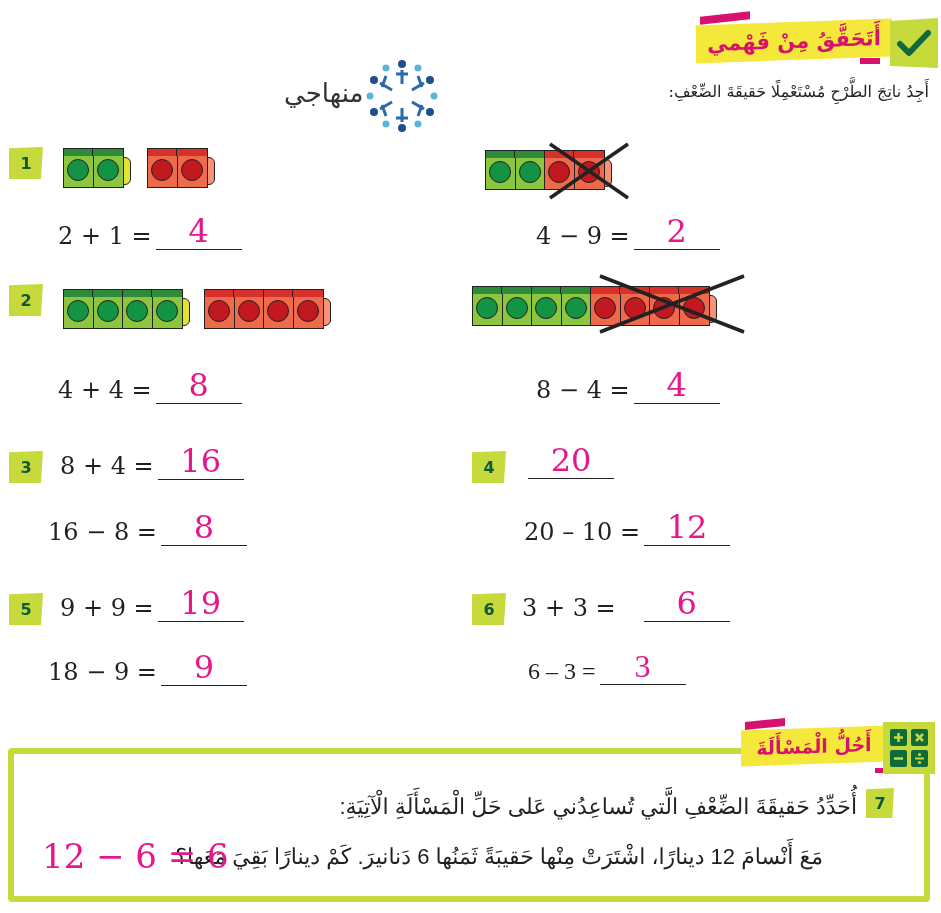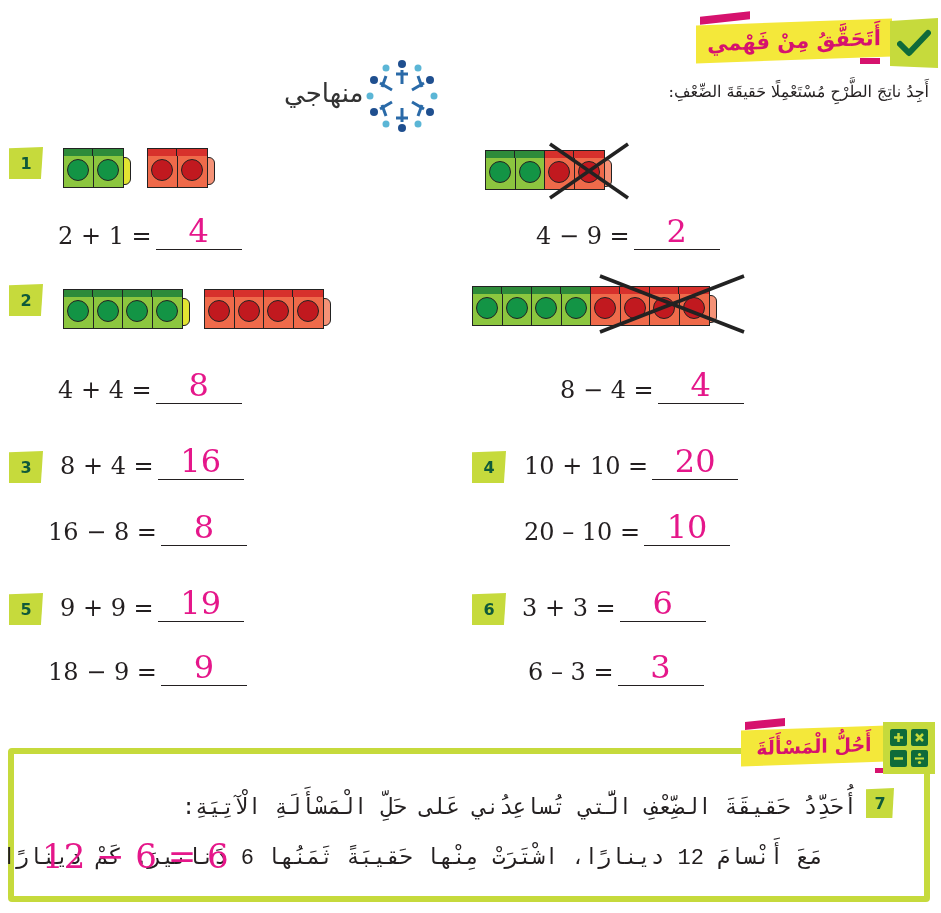--- a/index.html
+++ b/index.html
@@ -44,21 +44,21 @@
   .cube.g { background:#8cc63f; } .cube.g .top { background:#2e8b3a; } .cube.g .dot { background:#139445; }
   .cube.r { background:#ef6a4a; } .cube.r .top { background:#d7312c; } .cube.r .dot { background:#c1191f; }
   .cube-end { width:9px; height:28px; border:1.5px solid #222; border-radius:0 6px 6px 0;
               box-sizing:border-box; margin-top:2px; }
   .cube-end.g { background:#e3e432; } .cube-end.r { background:#f59277; }
   .cross { position:absolute; }
 
   .problem-box { position:absolute; left:8px; top:748px; width:922px; height:154px;
                  border:6px solid #c6da3c; box-sizing:border-box; border-radius:4px; }
   .q-text { position:absolute; direction:rtl; font-size:22px; white-space:nowrap;
-            font-family:Liberation Mono, monospace; color:#231f20; }
+            font-family:Liberation Sans, sans-serif; color:#231f20; }
   .magenta-ans { position:absolute; color:#e5178a; font-size:34px; white-space:nowrap;
                  font-family:"DejaVu Serif", serif; direction:ltr;margin-left:14px; }
 </style>
 </head>
 <body>
 
 <div class="banner" style="left:690px; top:8px; width:251px; height:56px;">
   <div class="abs" style="left:10px; top:6px; width:50px; height:8px; background:#d6126e; transform:skewY(-6deg);"></div>
   <div class="abs" style="left:170px; top:50px; width:20px; height:6px; background:#d6126e;"></div>
   <div class="yellow" style="left:6px; top:14px; width:196px; height:38px;">
@@ -241,21 +241,21 @@
   <div class="cube r">
       <div class="top"></div>
       <div class="dot"></div>
     </div>
   <div class="cube-end r"></div>
 </div>
 <svg class="cross" style="left:596px; top:272px;" width="152" height="64">
   <line x1="4" y1="60" x2="148" y2="4" stroke="#222" stroke-width="3.5"></line>
   <line x1="4" y1="4" x2="148" y2="60" stroke="#222" stroke-width="3.5"></line>
 </svg>
-<div class="eq" style="left:560px; top:376px;justify-content:space-between;">
+<div class="eq" style="left:536px; top:376px;justify-content:space-between;">
   <span>8 − 4 =</span>
   <span class="blank">
       <span class="ans">4</span>
     </span>
 </div>
 
 <div class="num-badge" style="left:9px; top:451px;">3</div>
 <div class="eq" style="left:60px; top:452px;">
   <span>8 + 4 =</span>
   <span class="blank">
@@ -264,54 +264,53 @@
 </div>
 <div class="eq" style="left:48px; top:518px;">
   <span>16 − 8 =</span>
   <span class="blank">
       <span class="ans">8</span>
     </span>
 </div>
 
 <div class="num-badge" style="left:472px; top:451px;">4</div>
 <div class="eq" style="left:524px; top:452px;">
-  <span>10 + 10 =</span>
   <span class="blank">
       <span class="ans">20</span>
     </span>
 </div>
 <div class="eq" style="left:524px; top:518px;">
   <span>20 – 10 =</span>
   <span class="blank">
-      <span class="ans">10</span>
+      <span class="ans">12</span>
     </span>
 </div>
 
 <div class="num-badge" style="left:9px; top:593px;">5</div>
 <div class="eq" style="left:60px; top:594px;">
   <span>9 + 9 =</span>
   <span class="blank">
       <span class="ans">19</span>
     </span>
 </div>
 <div class="eq" style="left:48px; top:658px;">
   <span>18 − 9 =</span>
   <span class="blank">
       <span class="ans">9</span>
     </span>
 </div>
 
 <div class="num-badge" style="left:472px; top:593px;">6</div>
-<div class="eq" style="left:522px; top:594px;">
+<div class="eq" style="left:522px; top:594px;gap:24px;">
   <span>3 + 3 =</span>
   <span class="blank">
       <span class="ans">6</span>
     </span>
 </div>
-<div class="eq" style="left:528px; top:658px;">
+<div class="eq" style="left:528px; top:658px;font-family:Liberation Serif, serif;">
   <span>6 – 3 =</span>
   <span class="blank">
       <span class="ans">3</span>
     </span>
 </div>
 
 <div class="problem-box"></div>
 <div class="banner" style="left:735px; top:716px; width:206px; height:56px;">
   <div class="abs" style="left:10px; top:4px; width:40px; height:8px; background:#d6126e; transform:skewY(-6deg);"></div>
   <div class="abs" style="left:140px; top:52px; width:20px; height:5px; background:#d6126e;"></div>

